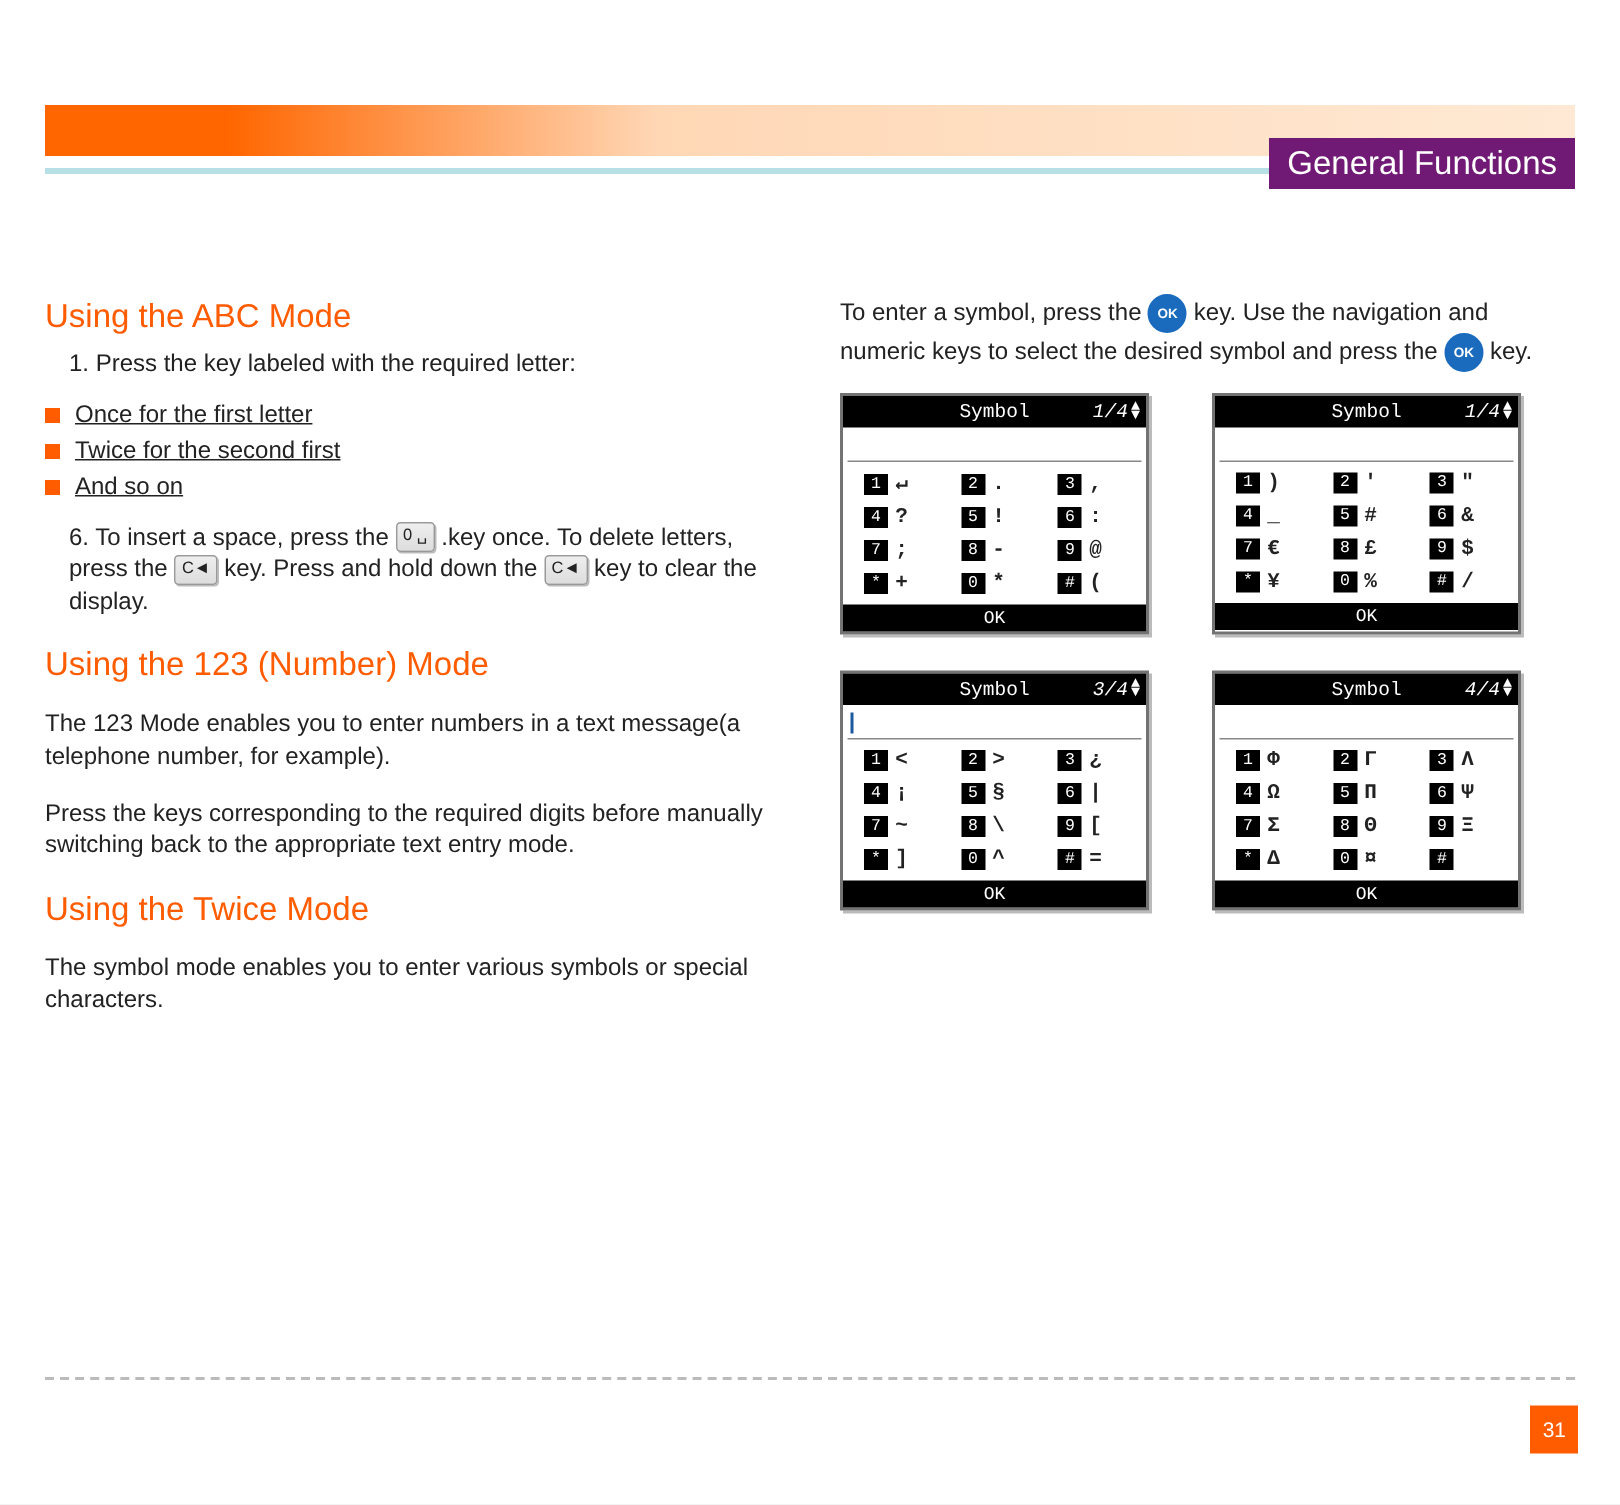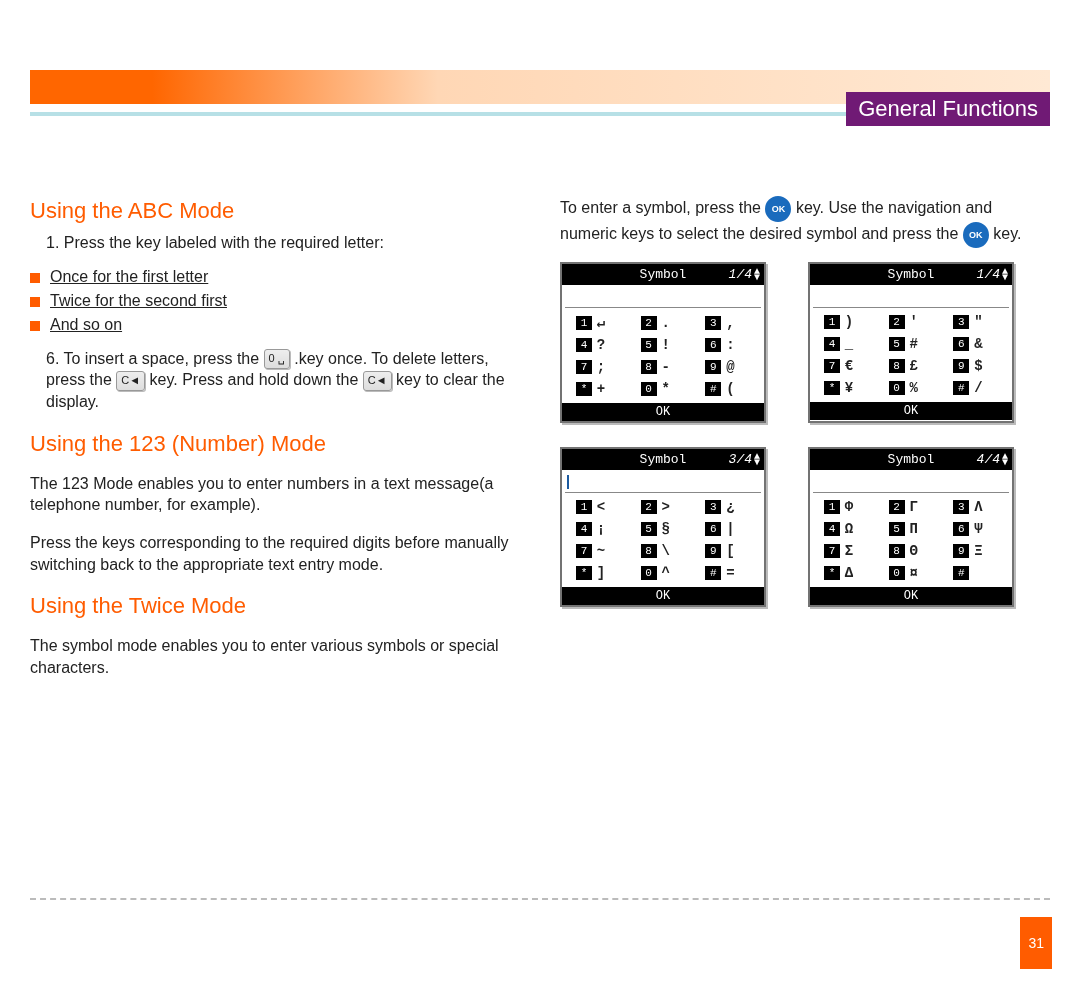--- a/index.html
+++ b/index.html
@@ -175,21 +175,21 @@
     bottom: 34px;
     left: 30px; right: 30px;
     border-top: 2px dashed #bbb;
     padding-top: 6px;
     text-align: right;
   }
   .page-num {
     display: inline-block;
     background: #ff5c00;
     color: #fff;
-    padding: 18px 8px;
+    padding: 8px 8px;
     font-size: 14px;
     margin-right:-2px;
     margin-top: 11px;
   }
 </style>
 </head>
 <body>
 
 <div class="page">
   <div class="header-band">

